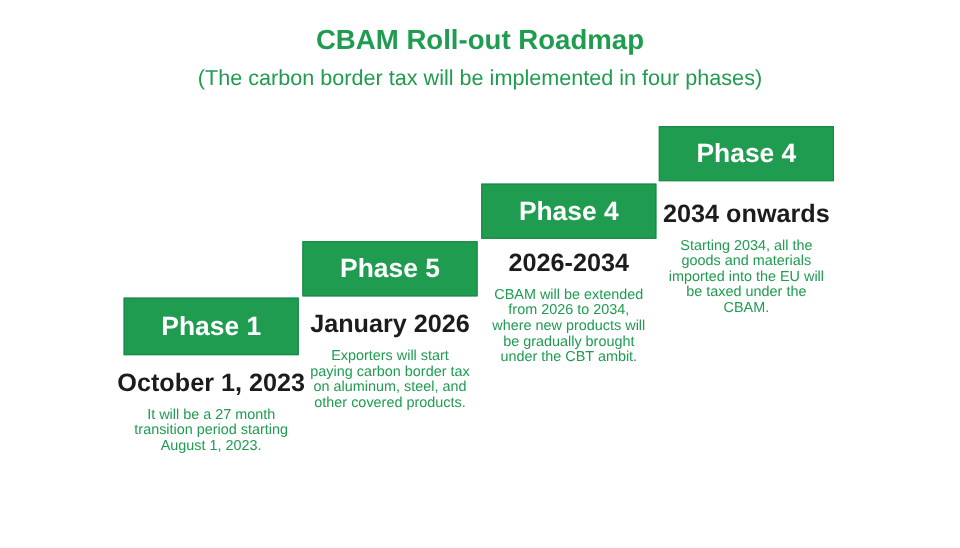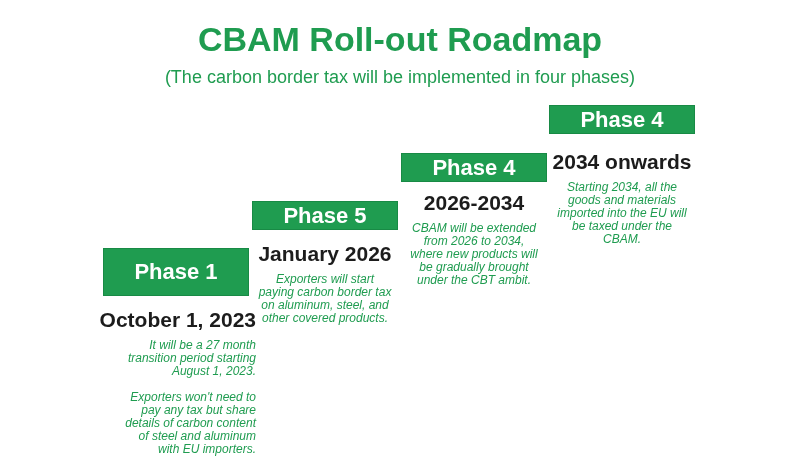--- a/index.html
+++ b/index.html
@@ -17,43 +17,43 @@
   }
   .header {
     position: absolute;
     top: 20px;
     left: 0;
     right: 0;
     text-align: center;
   }
   .title {
     margin: 0;
-    font-size: 34px;
+    font-size: 23px;
     font-weight: bold;
     letter-spacing: 0px;
     color: var(--green, #1f9c50);
   }
   .subtitle {
     margin: 8px 0 0 0;
     font-size: 18px;
     font-weight: normal;
     color: var(--green, #1f9c50);
   }
   .col {
     position: absolute;
     width: 160px;
     text-align: center;
   }
-  .col1 { left: 96px;  top: 248px; text-align: right; }
+  .col1 { left: 96px;  top: 248px; }
   .col2 { left: 245px; top: 201px; }
   .col3 { left: 394px; top: 153px; }
   .col4 { left: 542px; top: 105px; }
   .block {
     width: 146px;
-    height: 29px;
+    height: 46px;
     margin: 0 auto;
     background: var(--green, #1f9c50);
     border: 1px solid #188a45;
     box-sizing: border-box;
     display: flex;
     align-items: center;
     justify-content: center;
   }
   .col1 .block { height: 48px; }
   .block-label {
@@ -66,21 +66,20 @@
     font-size: 21px;
     font-weight: bold;
     color: var(--dateColor, #1c1c1c);
   }
   .col3 .date { margin-top: 9px; }
   .col4 .date { margin-top: 16px; }
   .desc {
     margin-top: 7px;
     font-size: 12px;
     line-height: 1.08;
-    font-style: italic;
     font-weight: normal;
     color: var(--green, #1f9c50);
     white-space: pre-line;
   }
   .desc.para2 { margin-top: 13px; }
 </style>
 </head>
 <body>
 
 <div class="canvas">
@@ -91,25 +90,20 @@
   </div>
 
   <div class="col col1">
     <div class="block">
       <span class="block-label">Phase 1</span>
     </div>
     <div class="date">October 1, 2023</div>
     <div class="desc">It will be a 27 month
 transition period starting
 August 1, 2023.</div>
-    <div class="desc para2">Exporters won't need to
-pay any tax but share
-details of carbon content
-of steel and aluminum
-with EU importers.</div>
   </div>
 
   <div class="col col2">
     <div class="block">
       <span class="block-label">Phase 5</span>
     </div>
     <div class="date">January 2026</div>
     <div class="desc">Exporters will start
 paying carbon border tax
 on aluminum, steel, and

